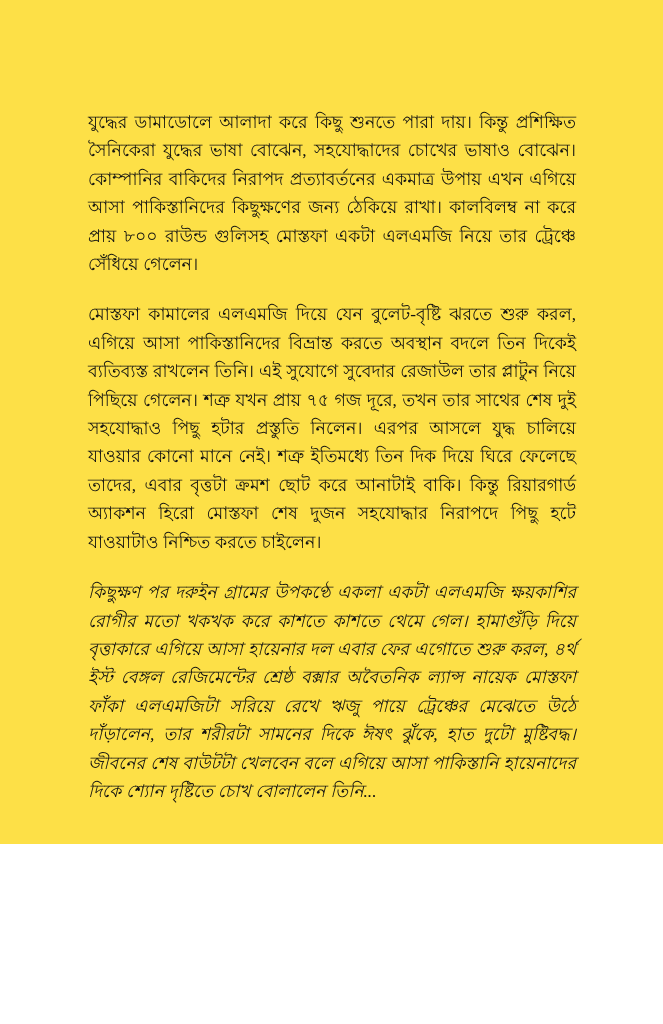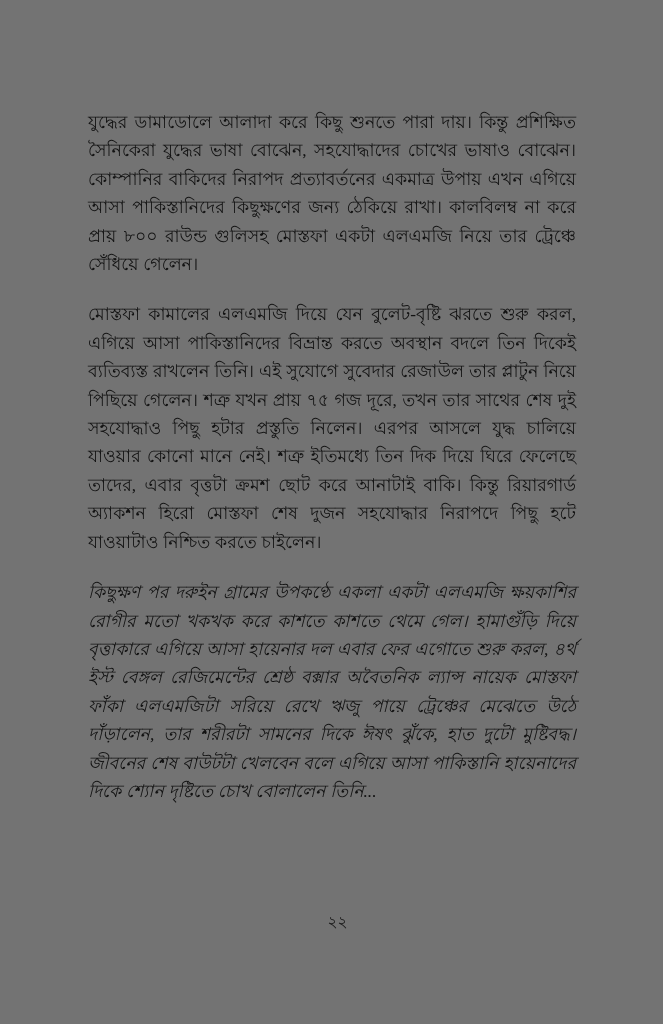--- a/index.html
+++ b/index.html
@@ -10,23 +10,23 @@
   }
 
   body {
     font-family: "Liberation Serif", "DejaVu Serif", serif;
     color: #111111;
   }
 
   .page {
     position: relative;
     width: 663px;
-    height: 1024px;
+    height: 844px;
     margin: 0 auto;
-    background: #737373;
+    background: #fde047;
     overflow: hidden;
     box-sizing: border-box;
   }
 
   .text-column {
     position: absolute;
     left: 88px;
     top: 108px;
     width: 488px;
   }

